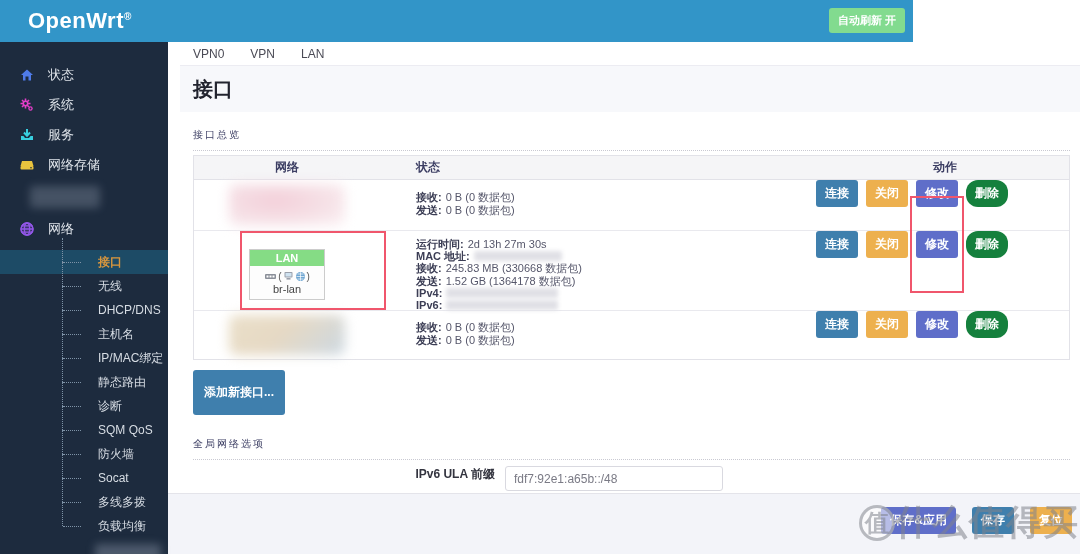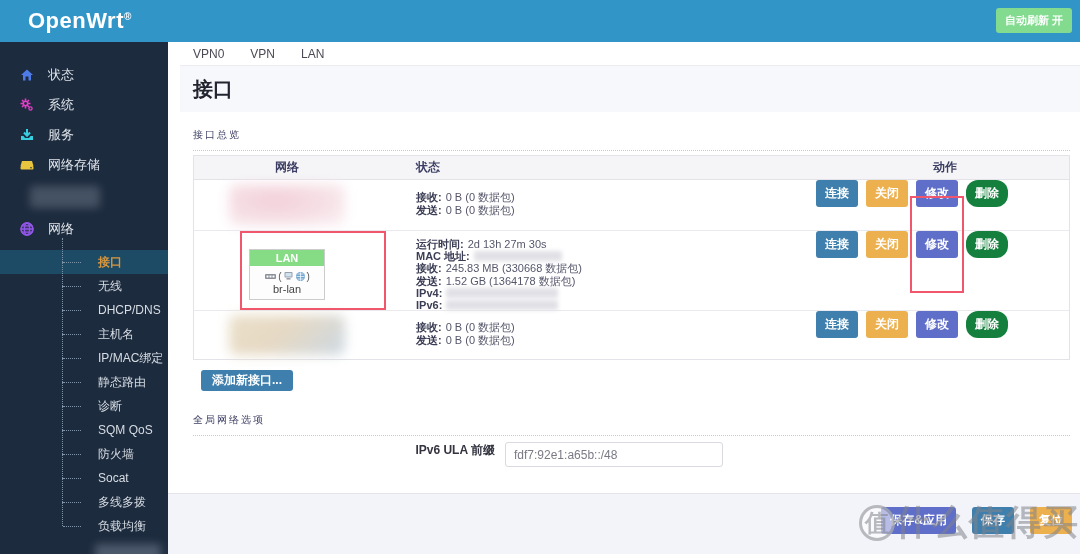--- a/index.html
+++ b/index.html
@@ -1,20 +1,20 @@
 <!DOCTYPE html>
 <html><head>
 <meta charset="utf-8">
 <style>
   * { margin:0; padding:0; box-sizing:border-box; }
   html,body { width:1080px; height:554px; }
   body { font-family:"Liberation Sans","DejaVu Sans",sans-serif; background:#fff; position:relative; overflow:hidden; }
 
   
-  .topbar { position:absolute; left:0; top:0; width:1080px; height:42px; background:#3295c8; z-index:30; display:flex; align-items:center; }
+  .topbar { position:absolute; left:0; top:0; width:913px; height:42px; background:#3295c8; z-index:30; display:flex; align-items:center; }
   .logo { color:#fff; font-weight:bold; font-size:22px; margin-left:28px; letter-spacing:.5px; }
   .logo sup { font-size:10px; font-weight:bold; }
   .autorefresh { position:absolute; right:8px; top:8px; background:#82db8f; color:#fff; font-size:11px; font-weight:bold; padding:5px 9px; border-radius:3px; border:none; cursor:pointer; }
 
   
   .sidebar { position:absolute; left:0; top:42px; width:168px; height:512px; background:#1d2b3e; z-index:20; color:#dfe4ea; }
   .nav-item { display:flex; align-items:center; height:30px; padding-left:18px; font-size:13px; cursor:pointer; }
   .nav-item .icon { width:18px; height:18px; margin-right:12px; display:inline-flex; align-items:center; justify-content:center; }
   .nav-blur { margin:6px 0 6px 30px; width:70px; height:22px; background:rgba(190,200,215,.25); border-radius:3px; filter:blur(4px); }
   .subtree { margin-top:6px; }
@@ -58,21 +58,21 @@
   .ifacebox { width:76px; border:1px solid #ccc; background:#fdfdfd; text-align:center; }
   .ifacebox-head { background:#85dc85; color:#fff; font-size:11px; font-weight:bold; line-height:16px; }
   .ifacebox-body { padding:3px 2px 4px; font-size:11px; color:#444; }
   .bridge-icons { display:flex; align-items:center; justify-content:center; gap:1px; font-size:10px; color:#555; height:14px; }
 
   .btn { border:none; color:#fff; font-size:12px; font-weight:bold; padding:5px 9px; border-radius:3px; cursor:pointer; white-space:nowrap; }
   .btn-connect { background:#3f7fad; }
   .btn-stop { background:#edb04e; }
   .btn-edit { background:#5f6ec9; }
   .btn-delete { background:#15803d;border-radius:12px; }
-  .btn-add { background:#3f7fad; margin:10px 8px 22px; padding:2px 11px; }
+  .btn-add { background:#3f7fad; margin:10px 0 22px; padding:14px 11px; }
 
   .annot { position:absolute; border:2px solid #f0566c; pointer-events:none; z-index:5; }
   .annot-lan { left:46px; top:0; width:146px; height:79px; }
   .edit-wrap { position:relative; display:inline-flex; }
   .annot-edit { left:-6px; right:-6px; top:-35px; bottom:-35px; }
 
   
   .form-row { display:flex; align-items:flex-start; margin:6px 0 26px; }
   .form-label { width:312px; text-align:right; font-size:12px; font-weight:bold; color:#33343f; padding-right:10px; }
   .form-input { width:218px; height:25px; border:1px solid #d9d9e0; border-radius:3px; font-size:12px; color:#7a7a85; padding:0 8px; font-family:inherit; }

